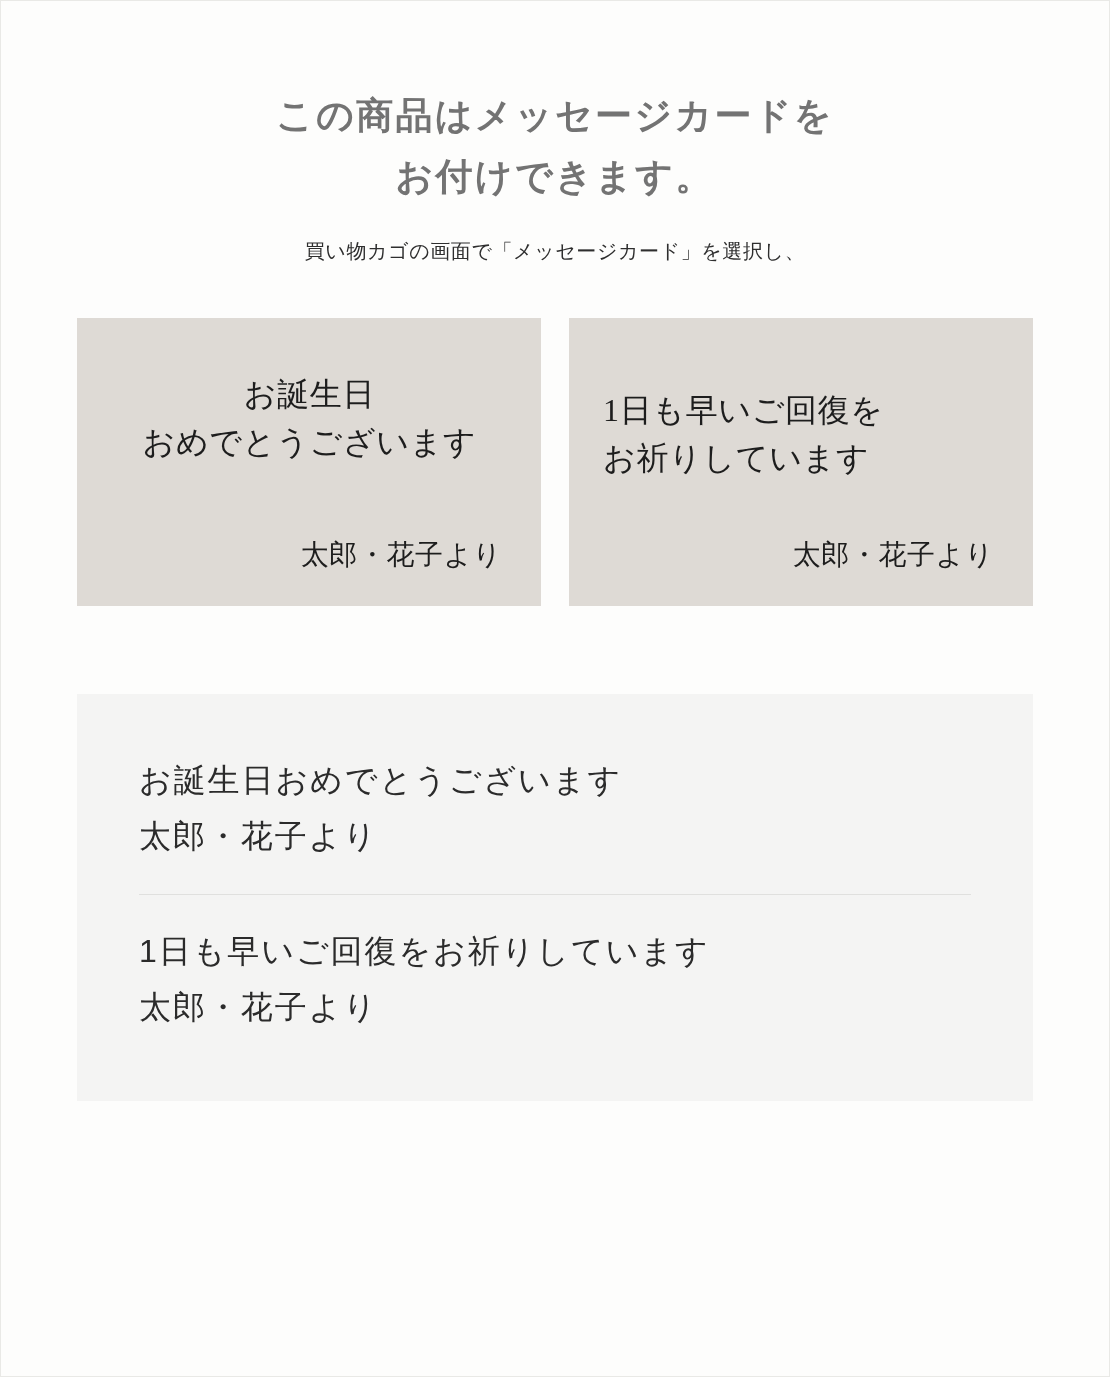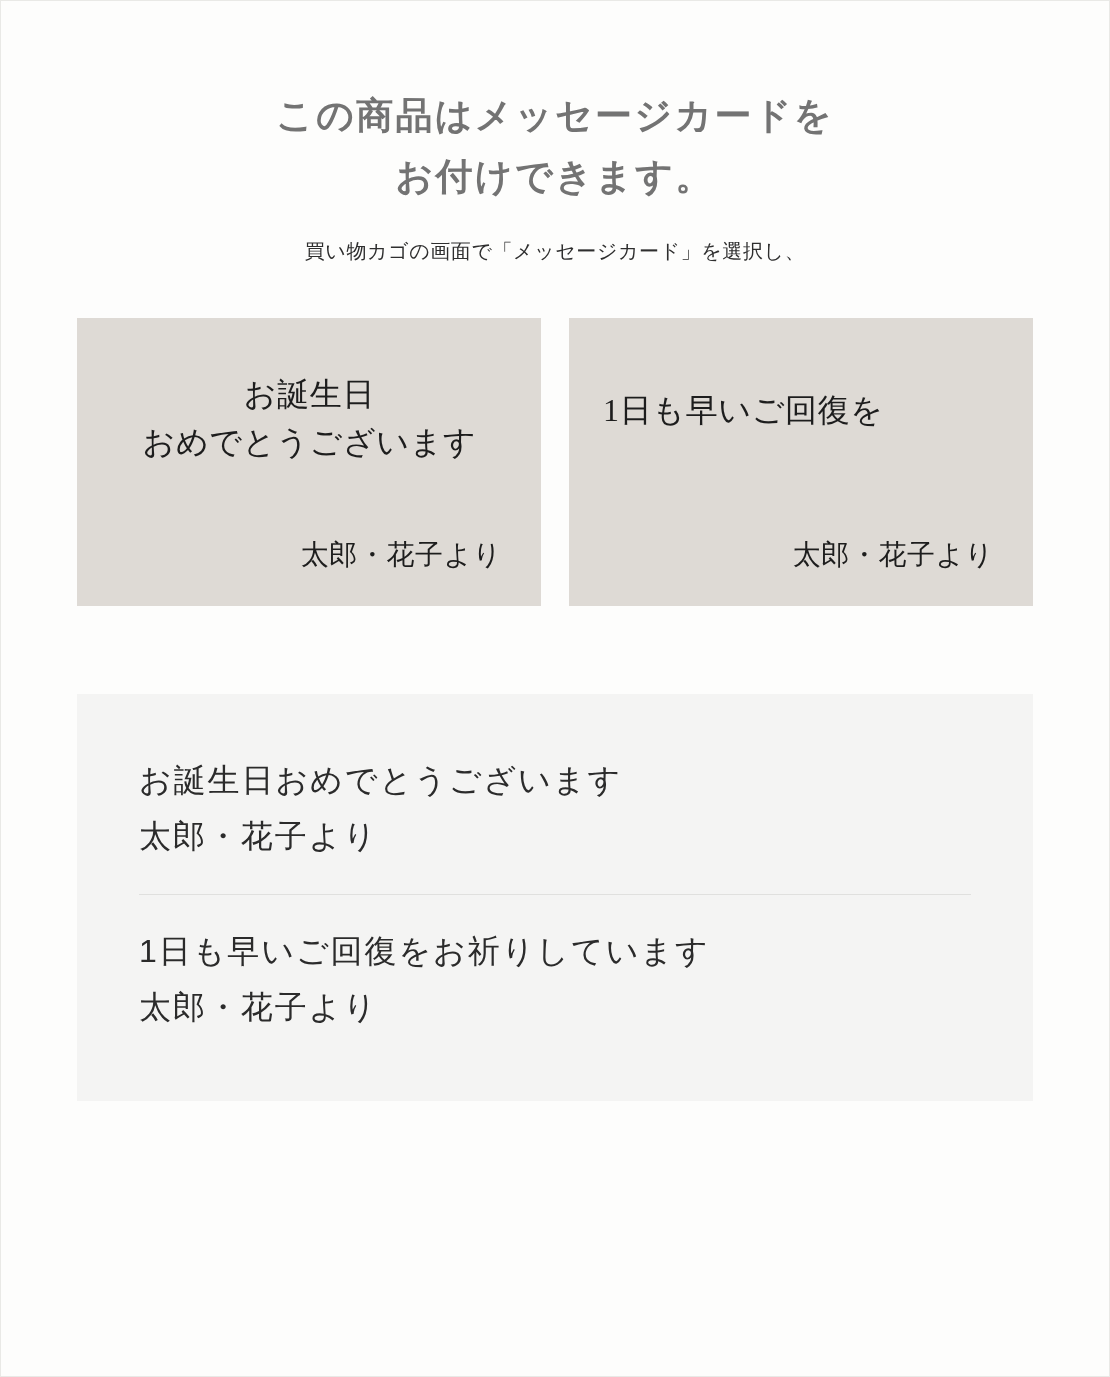--- a/index.html
+++ b/index.html
@@ -146,20 +146,21 @@
       <div class="card-message">
         <span class="line">お誕生日</span>
         <span class="line">おめでとうございます</span>
       </div>
       <div class="card-signature">太郎・花子より</div>
     </div>
 
     <div class="card card-left">
       <div class="card-message">
         <span class="line">1日も早いご回復を</span>
+        <span class="line">お祈りしています</span>
       </div>
       <div class="card-signature">太郎・花子より</div>
     </div>
 
   </div>
 
   <div class="example-box">
 
     <div class="example-item">
       <span class="line">お誕生日おめでとうございます</span>

